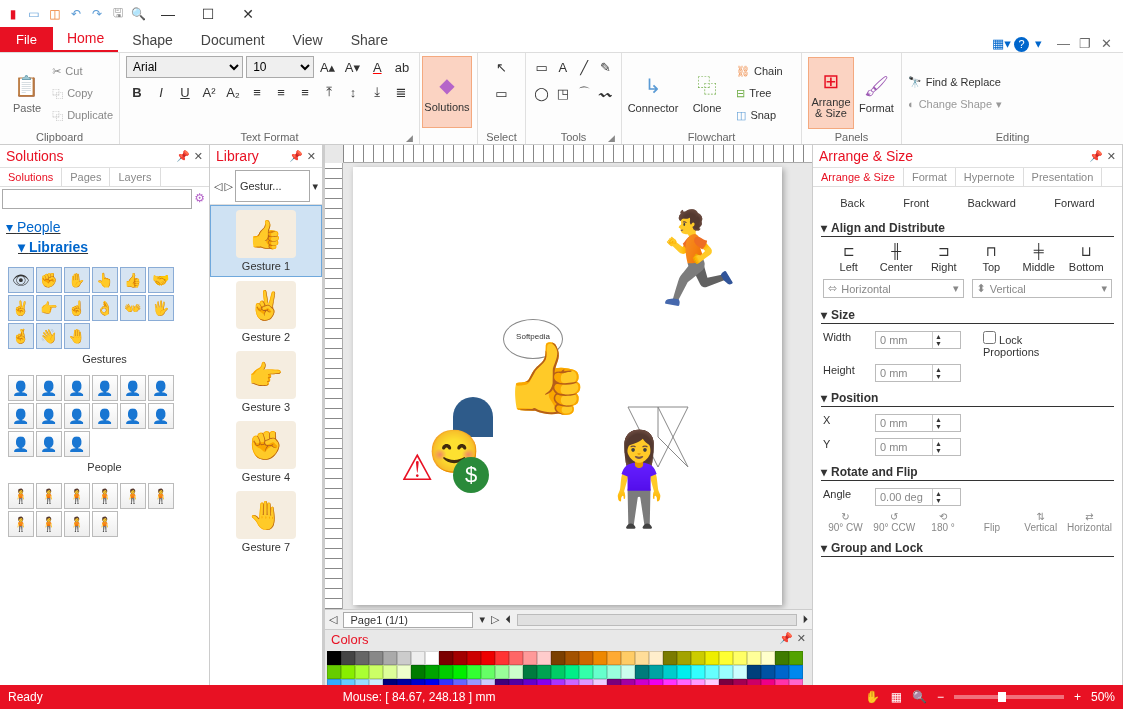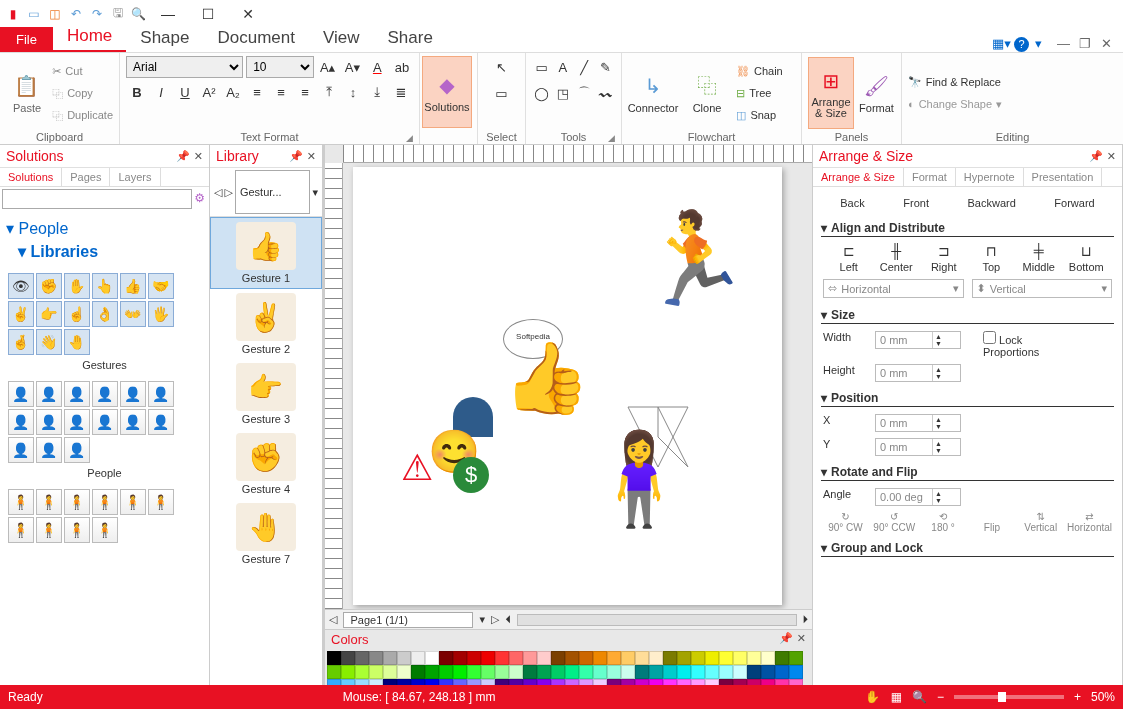--- a/index.html
+++ b/index.html
@@ -5,21 +5,21 @@
 * { margin:0; padding:0; box-sizing:border-box; font-family:'Segoe UI',Arial,sans-serif; }
 body { width:1123px; height:710px; background:#fff; overflow:hidden; font-size:12px; color:#333; }
 .titlebar { height:28px; display:flex; align-items:center; padding:0 4px; background:#fff; }
 .titlebar .qats { display:flex; gap:3px; }
 .titlebar .qats div { width:18px; height:18px; display:flex; align-items:center; justify-content:center; }
 .titlebar .title { flex:1; text-align:center; font-size:12px; color:#333; }
 .titlebar .winbtns { display:flex; }
 .titlebar .winbtns div { width:40px; height:28px; display:flex; align-items:center; justify-content:center; font-size:14px; }
 .ribbon-tabs { height:25px; display:flex; align-items:flex-end; border-bottom:1px solid #ddd; }
 .file-tab { background:#e81123; color:#fff; padding:4px 16px; font-size:13px; height:25px; display:flex; align-items:center; }
-.rtab { padding:4px 14px; font-size:17px; color:#444; cursor:pointer; }
+.rtab { padding:4px 14px; font-size:14px; color:#444; cursor:pointer; }
 .rtab.active { color:#e81123; border-bottom:2px solid #e81123; }
 .ribbon-right { margin-left:auto; display:flex; align-items:center; gap:6px; padding-right:6px; }
 .ribbon-right div { width:16px; height:16px; font-size:13px; color:#0066cc; }
 .ribbon-body { height:92px; display:flex; border-bottom:1px solid #ccc; background:#fdfdfd; }
 .rgroup { border-right:1px solid #e0e0e0; padding:3px 6px 0; display:flex; flex-direction:column; }
 .rgroup-ctl { flex:1; display:flex; align-items:center; gap:4px; }
 .rgroup-lbl { font-size:11px; color:#666; text-align:center; padding:1px 0; position:relative; }
 .dlg-launch { position:absolute; right:0; bottom:1px; font-size:9px; color:#888; }
 .big-btn { display:flex; flex-direction:column; align-items:center; justify-content:center; width:50px; height:72px; font-size:11px; gap:2px; color:#666; }
 .big-btn.enabled { color:#333; }
@@ -32,30 +32,30 @@
 .btnrow { display:flex; gap:2px; }
 .tbtn { width:22px; height:22px; display:flex; align-items:center; justify-content:center; font-size:13px; border:1px solid transparent; }
 .workspace { display:flex; height:540px; }
 .panel { background:#fff; border-right:1px solid #ccc; display:flex; flex-direction:column; }
 .panel-hdr { display:flex; align-items:center; padding:3px 6px; color:#e81123; font-size:14px; border-bottom:1px solid #e0e0e0; }
 .panel-hdr .pins { margin-left:auto; display:flex; gap:4px; color:#555; font-size:11px; }
 .subtabs { display:flex; border-bottom:1px solid #ddd; font-size:11px; }
 .subtabs div { padding:3px 8px; color:#888; border-right:1px solid #ddd; }
 .subtabs div.active { color:#e81123; }
 .sol-panel { width:210px; }
-.tree { padding:6px; font-size:16px; }
+.tree { padding:6px; font-size:14px;text-decoration:underline; }
 .tree-node { color:#0066cc; padding:2px 0; }
 .tree-node.bold { font-weight:bold; }
 .thumb-grid { display:flex; flex-wrap:wrap; gap:2px; padding:4px 8px; }
 .thumb { width:26px; height:26px; border:1px solid #bbb; background:linear-gradient(#fff,#eee); display:flex; align-items:center; justify-content:center; font-size:14px; }
 .thumb-lbl { width:100%; text-align:center; font-size:11px; padding:2px; }
 .thumb-grid.sel .thumb { background:#d6e4f2; border-color:#8aacd6; }
 .lib-panel { width:115px; border-right:3px solid #ccc; }
 .lib-nav { display:flex; align-items:center; gap:2px; padding:2px 4px; font-size:11px; border-bottom:1px solid #ddd; }
-.lib-nav .crumb { flex:1; border:1px solid #aaa; padding:15px 4px; overflow:hidden; white-space:nowrap; }
+.lib-nav .crumb { flex:1; border:1px solid #aaa; padding:9px 4px; overflow:hidden; white-space:nowrap; }
 .lib-items { overflow-y:auto; flex:1; }
 .lib-item { text-align:center; padding:4px 2px; font-size:11px; }
 .lib-item.sel { background:#cfe2f3; border:1px solid #6fa8dc; }
 .lib-img { width:60px; height:48px; margin:0 auto 2px; background:#f5ede0; border-radius:4px; display:flex; align-items:center; justify-content:center; font-size:28px; }
 .canvas-area { flex:1; display:flex; flex-direction:column; background:#e8e8e8; position:relative; border-right:1px solid #ccc; }
 .hruler { height:18px; background:#fff; border-bottom:1px solid #aaa; font-size:8px; color:#555; background-image:repeating-linear-gradient(90deg,#888 0,#888 1px,transparent 1px,transparent 10px); margin-left:18px; }
 .canvas-body { flex:1; display:flex; overflow:hidden; }
 .vruler { width:18px; background:#fff; border-right:1px solid #aaa; background-image:repeating-linear-gradient(0deg,#888 0,#888 1px,transparent 1px,transparent 10px); }
 .page { flex:1; background:#fff; margin:4px 30px 4px 10px; box-shadow:2px 2px 6px rgba(0,0,0,.3); position:relative; }
 .page-nav { height:20px; background:#f0f0f0; display:flex; align-items:center; padding:0 4px; font-size:11px; border-top:1px solid #ccc; gap:6px; }

